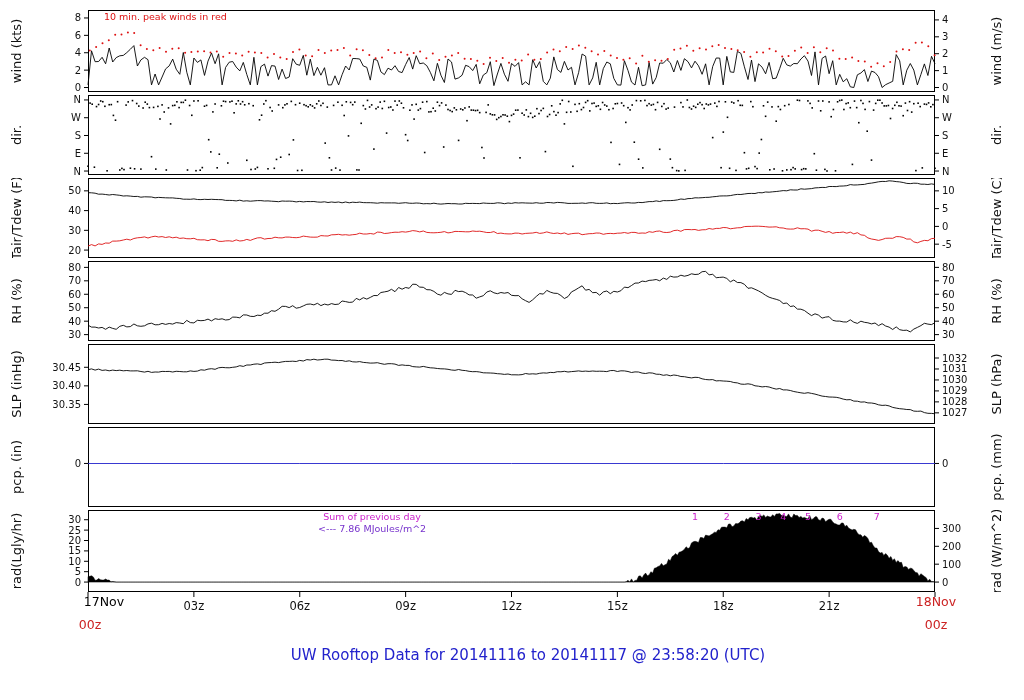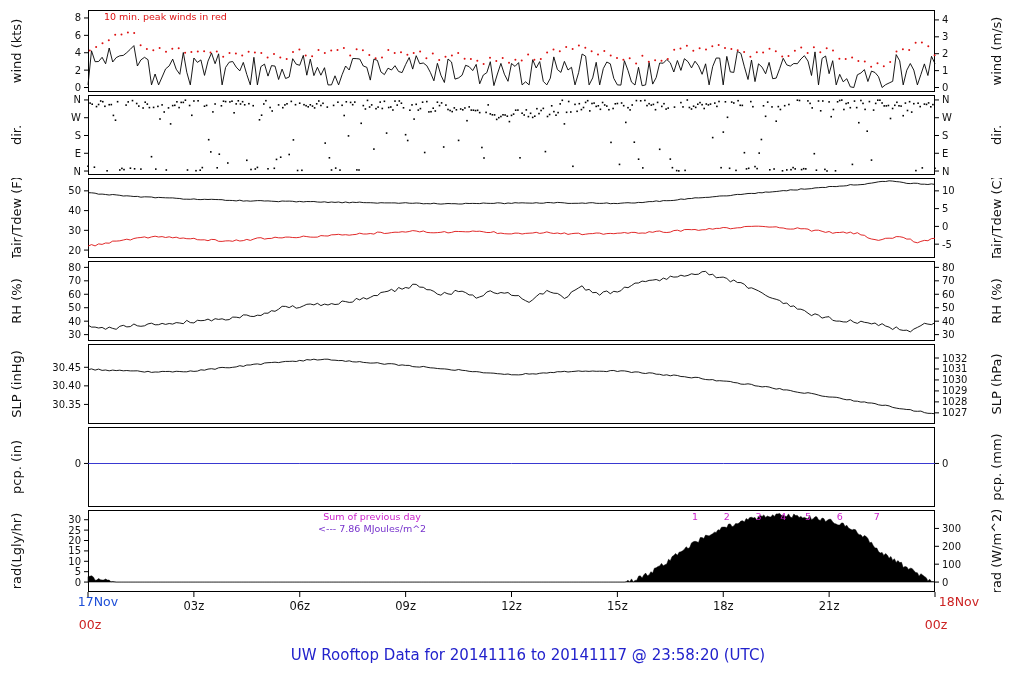--- a/index.html
+++ b/index.html
@@ -739,18 +739,18 @@
       <line x1="723.25" y1="0" x2="723.25" y2="5" stroke="#000000" stroke-width="1"></line>
       <line x1="829.125" y1="0" x2="829.125" y2="5" stroke="#000000" stroke-width="1"></line>
       <text x="193.875" y="18" fill="#111111" font-size="11.5" text-anchor="middle">03z</text>
       <text x="299.75" y="18" fill="#111111" font-size="11.5" text-anchor="middle">06z</text>
       <text x="405.625" y="18" fill="#111111" font-size="11.5" text-anchor="middle">09z</text>
       <text x="511.5" y="18" fill="#111111" font-size="11.5" text-anchor="middle">12z</text>
       <text x="617.375" y="18" fill="#111111" font-size="11.5" text-anchor="middle">15z</text>
       <text x="723.25" y="18" fill="#111111" font-size="11.5" text-anchor="middle">18z</text>
       <text x="829.125" y="18" fill="#111111" font-size="11.5" text-anchor="middle">21z</text>
     </svg>
-  <div class="dateline" id="date-start" style="left: 63px; top: 594px; color: #1d4ed8;">17Nov</div>
+  <div class="dateline" id="date-start" style="left: 69px; top: 594px; color: #000000;">17Nov</div>
   <div class="dateline" id="hour-start" style="left: 55px; top: 617px; color: rgb(204, 34, 34);">00z</div>
-  <div class="dateline" id="date-end" style="left: 924px; top: 594px; color: rgb(204, 34, 34);">18Nov</div>
+  <div class="dateline" id="date-end" style="left: 901px; top: 594px; color: rgb(204, 34, 34);">18Nov</div>
   <div class="dateline" id="hour-end" style="left: 901px; top: 617px; color: rgb(204, 34, 34);">00z</div>
   <div id="title" style="color: rgb(34, 34, 204);">UW Rooftop Data for 20141116  to  20141117 @ 23:58:20  (UTC)</div>
 </div>
 
 </body></html>

